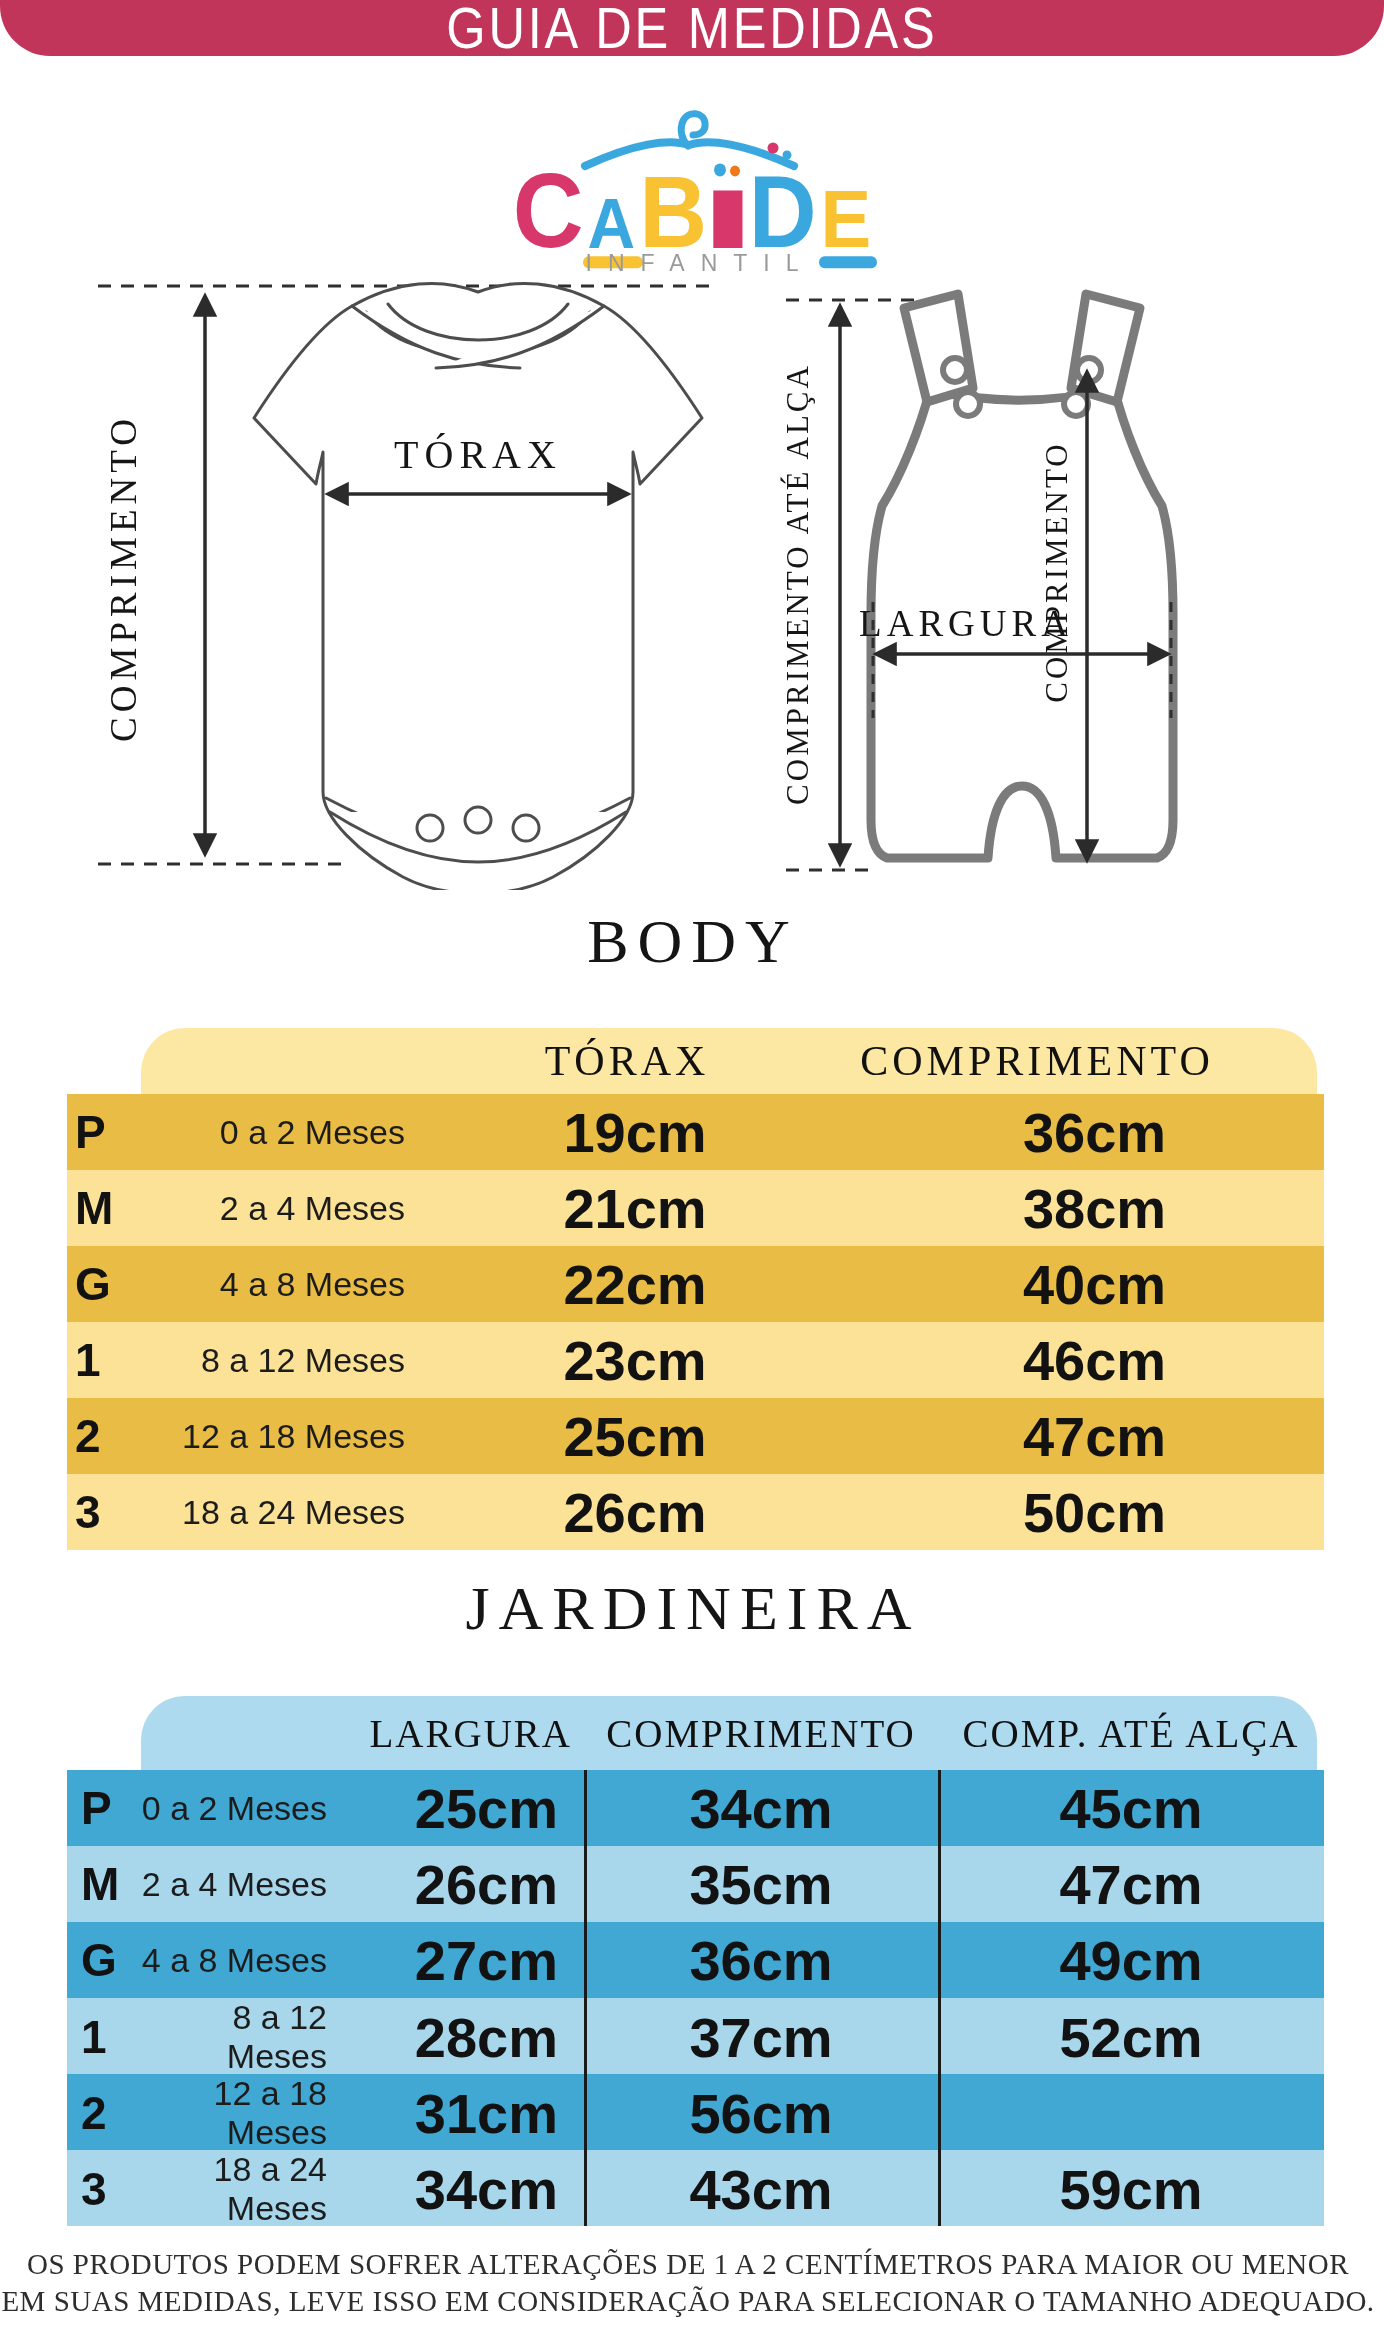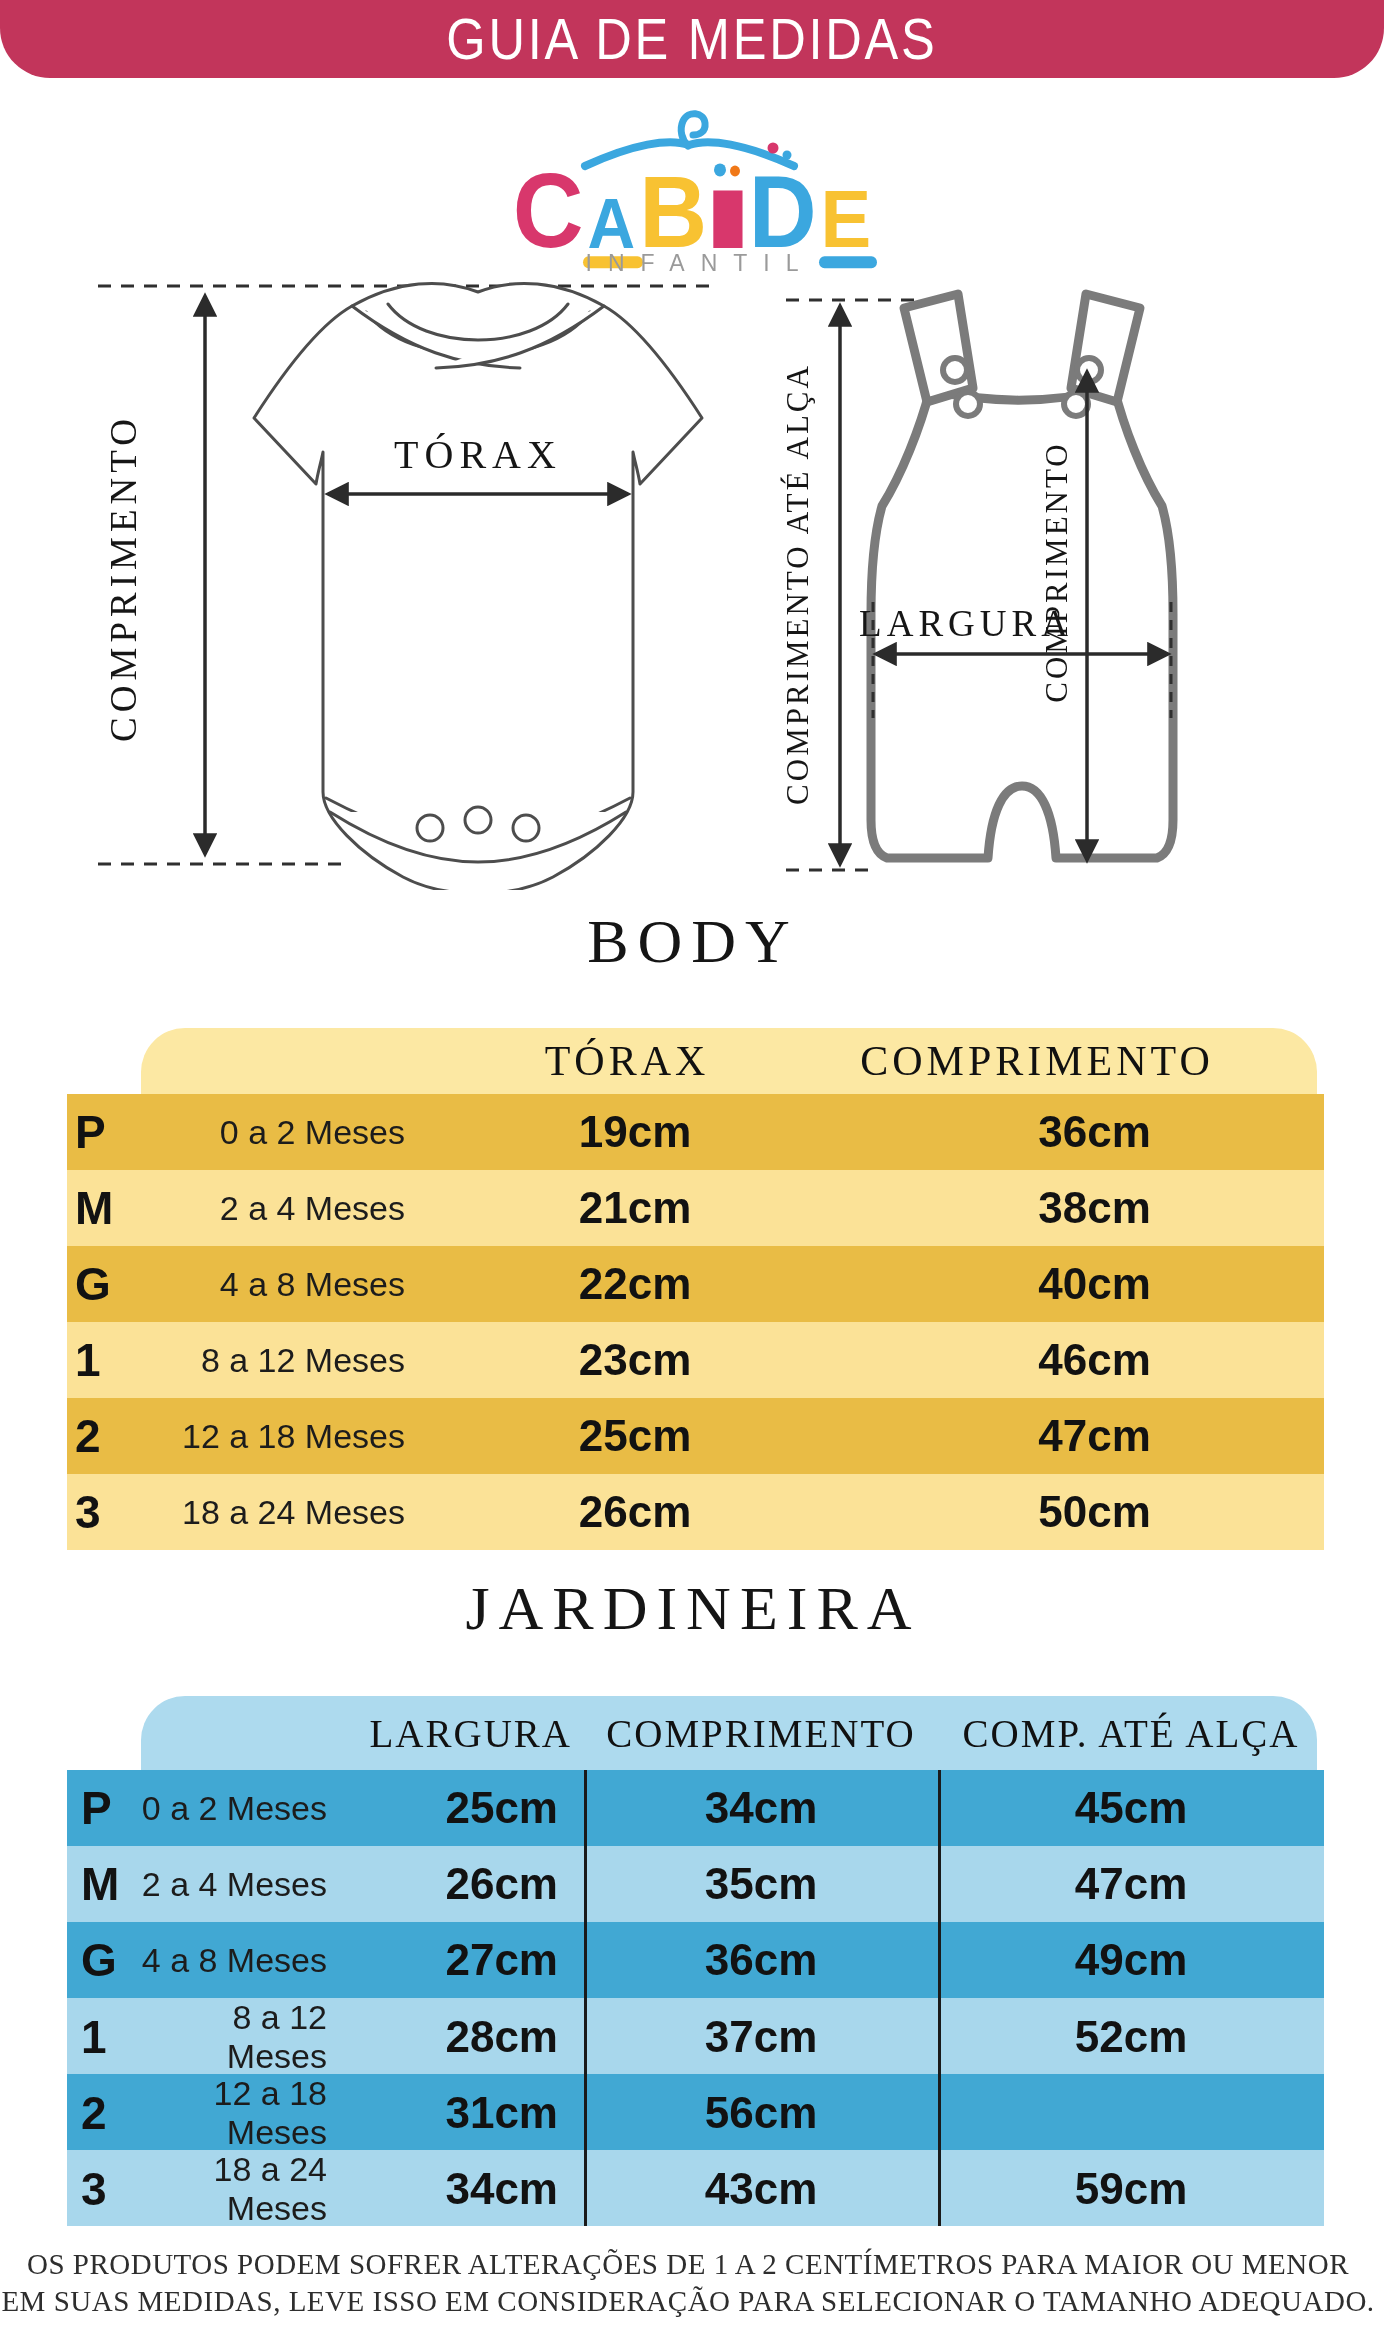--- a/index.html
+++ b/index.html
@@ -1,20 +1,20 @@
 <!DOCTYPE html>
 <html><head>
 <meta charset="utf-8">
 <style>
   html,body { margin:0; padding:0; background:#ffffff; }
   .page { position:relative; width:1384px; height:2331px; background:#ffffff; overflow:hidden;
           font-family:"Liberation Sans",sans-serif; }
 
   
-  .banner { position:absolute; top:0; left:0; width:1384px; height:78px; background:#C2355B;
+  .banner { position:absolute; top:0; left:0; width:1384px; height:56px; background:#C2355B;
             border-radius:0 0 50px 50px; display:flex; align-items:center; justify-content:center; }
   .banner-title { color:#ffffff; font-size:55px; font-weight:400; letter-spacing:3px;
                   transform:scale(0.92,1.06); white-space:nowrap; }
 
   
   .hanger-svg { position:absolute; left:575px; top:102px; }
   .logo-word { position:absolute; left:0; top:152px; width:1384px; height:100px;
                display:flex; justify-content:center; align-items:flex-end; gap:4px;
                transform:scaleY(1.08); transform-origin:center bottom; }
   .letter { font-weight:700; line-height:0.80; position:relative; }
@@ -74,21 +74,21 @@
 
   .trow { display:grid; align-items:center; height:76px; }
   .brow { grid-template-columns:58px 272px 460px 1fr; padding-left:8px; }
   .jrow { grid-template-columns:56px 190px 257px 354px 1fr; padding-left:14px; }
   .row-dark-g  { background:#E9BC45; }
   .row-light-g { background:#FBE297; }
   .row-dark-b  { background:#41A8D3; }
   .row-light-b { background:#A8D7EC; }
   .sz  { font-size:46px; font-weight:700; color:#121212; }
   .age { font-size:34px; color:#1c1c1c;text-align:right; }
-  .val { font-size:44px; font-weight:700; color:#121212; text-align:center; }
+  .val { font-size:56px; font-weight:700; color:#121212; text-align:center; }
   .val-r { text-align:right; padding-right:26px; }
   .vline { position:absolute; top:0; bottom:0; width:3px; background:#1a1a1a; }
   #vl1 { left:517px; } #vl2 { left:871px; }
 
   
   .footer { position:absolute; top:2246px; left:0; width:1376px; text-align:center;
             font-family:Liberation Serif, serif; font-size:29px; letter-spacing:0.5px;
             color:#2e2e2e; line-height:37px; }
 </style>
 </head>

